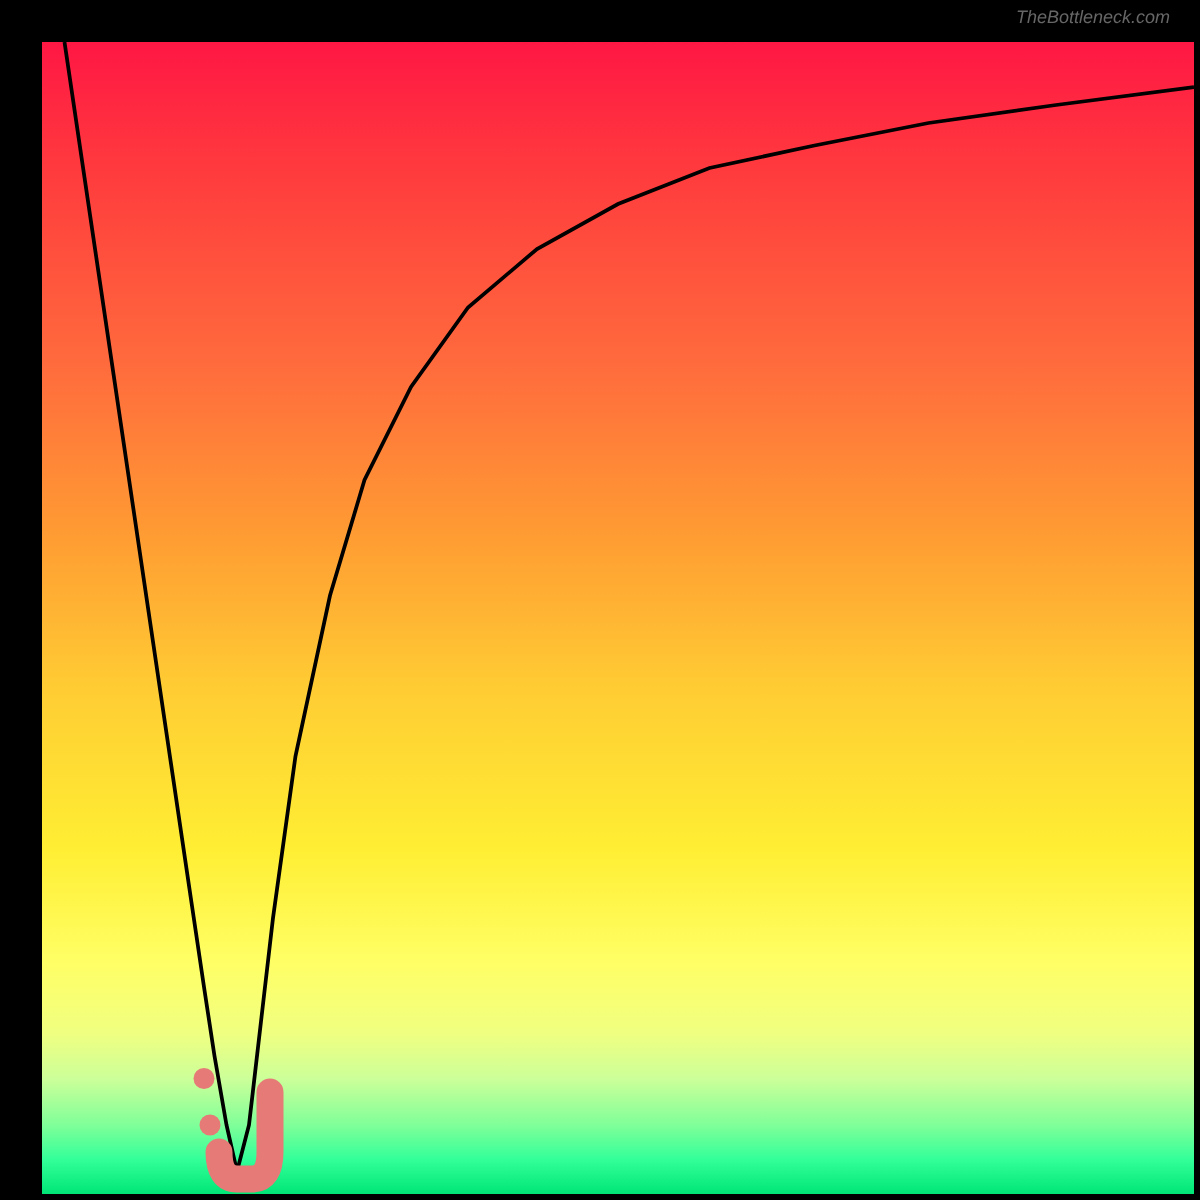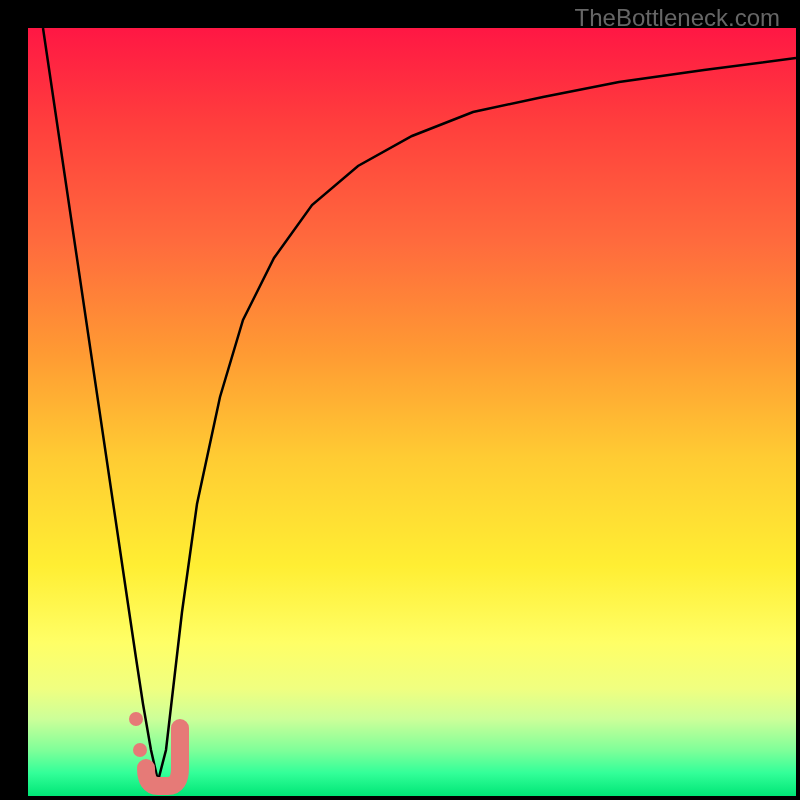--- a/index.html
+++ b/index.html
@@ -14,23 +14,24 @@
       background: #000;
       position: relative;
       font-family: Arial, sans-serif;
     }
     
     .watermark {
       position: absolute;
       top: 4px;
       right: 20px;
       color: #666;
-      font-size: 24px;
+      font-size: 12px;
       font-weight: normal;
       z-index: 10;
+      font-style: italic;
     }
     
     .chart-container {
       position: absolute;
       top: 28px;
       left: 28px;
       width: 768px;
       height: 768px;
       overflow: hidden;
     }

